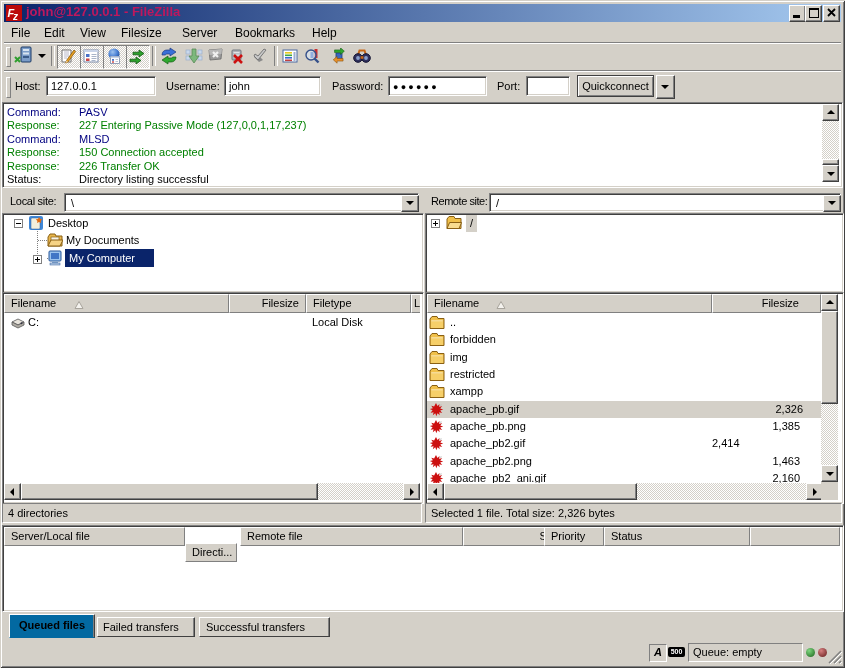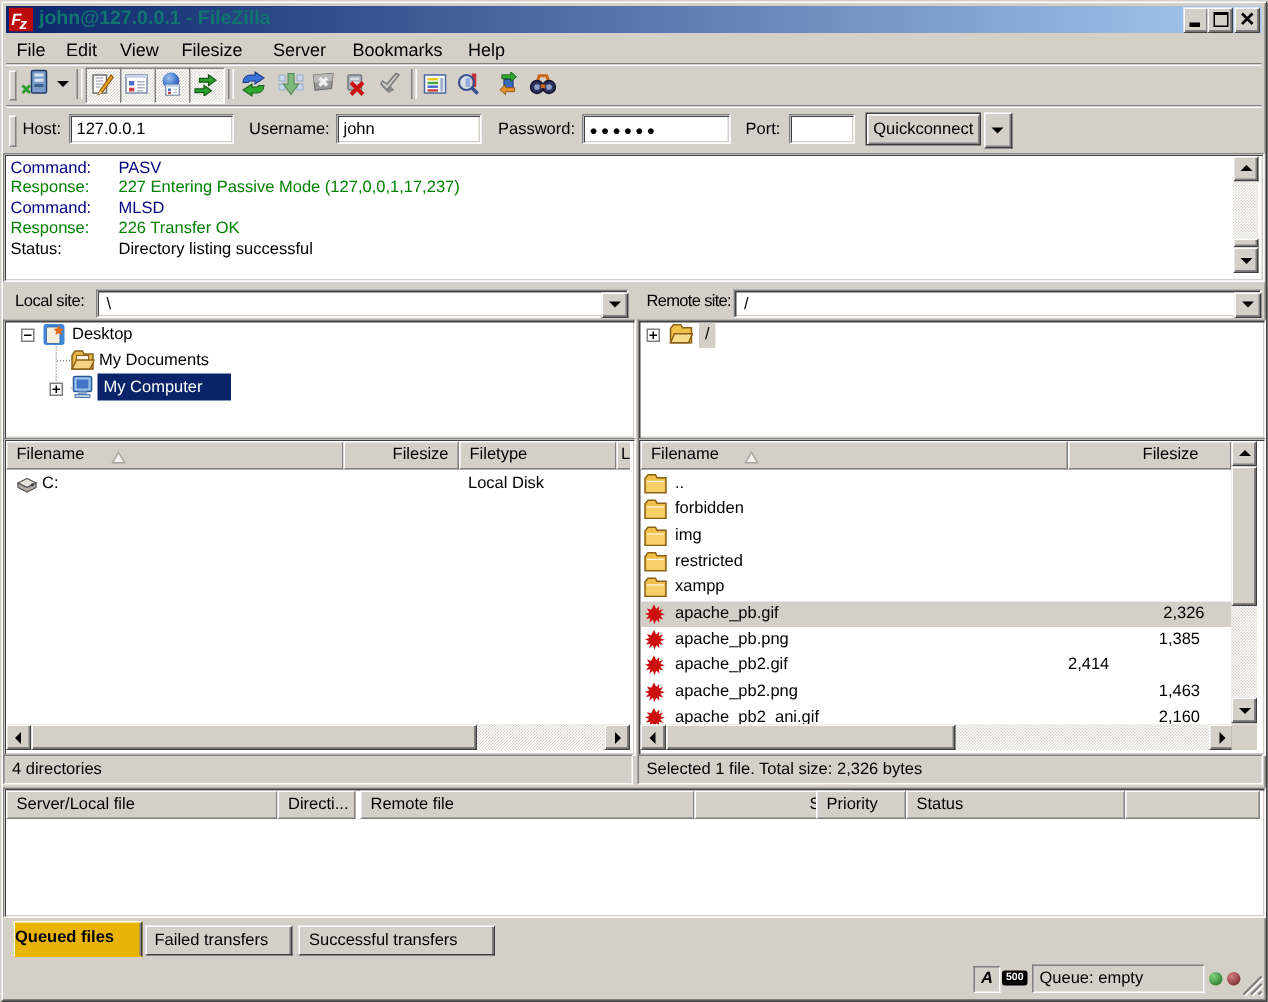--- a/index.html
+++ b/index.html
@@ -32,21 +32,21 @@
 <div id="win">
 
 <div class="a" style="left:4px;top:4px;width:837px;height:18px;background:linear-gradient(to right,#0a246a,#a6caf0)"></div>
 <div class="a" style="left:6px;top:5px;width:16px;height:16px">
 <svg width="16" height="16">
         <rect x="0" y="0" width="16" height="16" fill="#bb0a0a"></rect>
         <text x="1.5" y="11.5" font-family="Liberation Sans" font-size="11" font-style="italic" font-weight="bold" fill="#fff">F</text>
         <text x="7" y="14.5" font-family="Liberation Sans" font-size="10" font-style="italic" font-weight="bold" fill="#fff">z</text>
       </svg>
 </div>
-<div class="a" style="left:26px;top:4px;font-size:13px;font-weight:bold;color:#0f766e">john@127.0.0.1 - FileZilla</div>
+<div class="a" style="left:26px;top:4px;font-size:13px;font-weight:bold;color:#be185d">john@127.0.0.1 - FileZilla</div>
 
 <div class="a r2" style="left:789px;top:5px;width:15px;height:15px;background:#d4d0c8">
   <div class="a" style="left:3px;top:9px;width:7px;height:3px;background:#000"></div>
 </div>
 <div class="a r2" style="left:805px;top:5px;width:15px;height:15px;background:#d4d0c8">
   <div class="a" style="left:3px;top:2px;width:8px;height:7px;border:1px solid #000;border-top-width:2px;box-sizing:content-box"></div>
 </div>
 <div class="a r2" style="left:823px;top:5px;width:15px;height:15px;background:#d4d0c8">
   <svg class="a" style="left:3px;top:2px" width="10" height="10">
         <path d="M1 1 L8 8 M8 1 L1 8" stroke="#000" stroke-width="1.8"></path>
@@ -185,20 +185,21 @@
 <div class="a" style="left:577px;top:75px;width:77px;height:22px;background:#d4d0c8;border:1px solid #404040;box-sizing:border-box;box-shadow:inset 1px 1px 0 #fff, inset -1px -1px 0 #808080;text-align:center;line-height:20px">Quickconnect</div>
 <div class="a r2" style="left:656px;top:75px;width:17px;height:22px;background:#d4d0c8">
       <div class="tri-down a" style="left:4px;top:9px"></div>
     </div>
 
 <div class="a s2" style="left:2px;top:102px;width:839px;height:84px;background:#fff"></div>
 <div id="log" class="a" style="left:7px;top:106px;width:812px;height:78px;line-height:13.4px">
 <div><span style="color:#000080"><span class="loglab">Command:</span>PASV</span></div>
 <div><span style="color:#008000"><span class="loglab">Response:</span>227 Entering Passive Mode (127,0,0,1,17,237)</span></div>
 <div><span style="color:#000080"><span class="loglab">Command:</span>MLSD</span></div>
+<div><span style="color:#008000"><span class="loglab">Response:</span>150 Connection accepted</span></div>
 <div><span style="color:#008000"><span class="loglab">Response:</span>226 Transfer OK</span></div>
 <div><span style="color:#000"><span class="loglab">Status:</span>Directory listing successful</span></div>
 </div>
 
 <div class="a" style="left:822px;top:104px;width:17px;height:78px">
   <div class="sb-btn a" style="left:0;top:0;width:17px;height:17px;box-sizing:border-box">
         <div class="tri-up a" style="left:4px;top:5px"></div>
       </div>
   <div class="a checker" style="left:0;top:17px;width:17px;height:38px"></div>
   <div class="a r2" style="left:0;top:55px;width:17px;height:6px;background:#d4d0c8;box-sizing:border-box"></div>
@@ -377,30 +378,30 @@
       </div>
   </div>
   <div class="a" style="left:394px;top:189px;width:17px;height:17px;background:#d4d0c8"></div>
 </div>
 
 <div class="a s1" style="left:425px;top:503px;width:417px;height:20px;background:#d4d0c8;box-sizing:border-box;line-height:18px;padding-left:5px">Selected 1 file. Total size: 2,326 bytes</div>
 
 <div class="a s2" style="left:2px;top:525px;width:840px;height:85px;background:#fff"></div>
 <div id="queue" class="a" style="left:4px;top:527px;width:836px;height:81px;overflow:hidden">
   <div class="hdrcell a" style="left:0;top:0;width:181px">Server/Local file</div>
-  <div class="hdrcell a" style="left:181px;top:0;width:52px">Directi...</div>
+  <div class="hdrcell a" style="left:181px;top:16px;width:52px">Directi...</div>
   <div class="hdrcell a" style="left:236px;top:0;width:223px">Remote file</div>
   <div class="hdrcell a" style="left:459px;top:0;width:105px;text-align:right">Size</div>
   <div class="hdrcell a" style="left:540px;top:0;width:60px">Priority</div>
   <div class="hdrcell a" style="left:600px;top:0;width:146px">Status</div>
   <div class="hdrcell a" style="left:746px;top:0;width:90px"></div>
 </div>
 
 <div class="a" style="left:4px;top:612px;width:837px;height:26px;background:#d4d0c8"></div>
-<div class="a" style="left:9px;top:614px;width:86px;height:24px;background:#eab308;border:1px solid;border-color:#fff #404040 transparent #fff;box-shadow:inset -1px 0 0 #808080;box-sizing:border-box;text-align:left;font-weight:bold;line-height:20px">Queued files</div>
+<div class="a" style="left:9px;top:614px;width:86px;height:24px;background:#0369a1;border:1px solid;border-color:#fff #404040 transparent #fff;box-shadow:inset -1px 0 0 #808080;box-sizing:border-box;text-align:center;font-weight:bold;line-height:20px">Queued files</div>
 <div class="a" style="left:97px;top:617px;width:98px;height:20px;background:#d4d0c8;border:1px solid;border-color:#fff #404040 #404040 #fff;box-shadow:inset -1px 0 0 #808080;box-sizing:border-box;text-align:left;padding-left:5px;line-height:18px">Failed transfers</div>
 <div class="a" style="left:199px;top:617px;width:131px;height:20px;background:#d4d0c8;border:1px solid;border-color:#fff #404040 #404040 #fff;box-shadow:inset -1px 0 0 #808080;box-sizing:border-box;text-align:left;padding-left:6px;line-height:18px">Successful transfers</div>
 
 <div class="a" style="left:4px;top:640px;width:837px;height:24px;background:#d4d0c8"></div>
 <div class="a s1" style="left:649px;top:644px;width:16px;height:16px;background:#d4d0c8;text-align:center;line-height:14px;font-weight:bold;font-style:italic">A</div>
 <div class="a" style="left:668px;top:647px;width:17px;height:10px;background:#000;border-radius:2px;color:#fff;font-size:7px;line-height:10px;text-align:center;font-weight:bold">500</div>
 <div class="a s1" style="left:688px;top:643px;width:115px;height:19px;box-sizing:border-box;line-height:17px;padding-left:4px">Queue: empty</div>
 <div class="a" style="left:806px;top:648px;width:9px;height:9px;border-radius:50%;background:radial-gradient(circle at 35% 30%,#7fd67f,#1c641c)"></div>
 <div class="a" style="left:818px;top:648px;width:9px;height:9px;border-radius:50%;background:radial-gradient(circle at 35% 30%,#d67f7f,#641c1c)"></div>
 <svg class="a" style="left:828px;top:650px" width="14" height="14">

